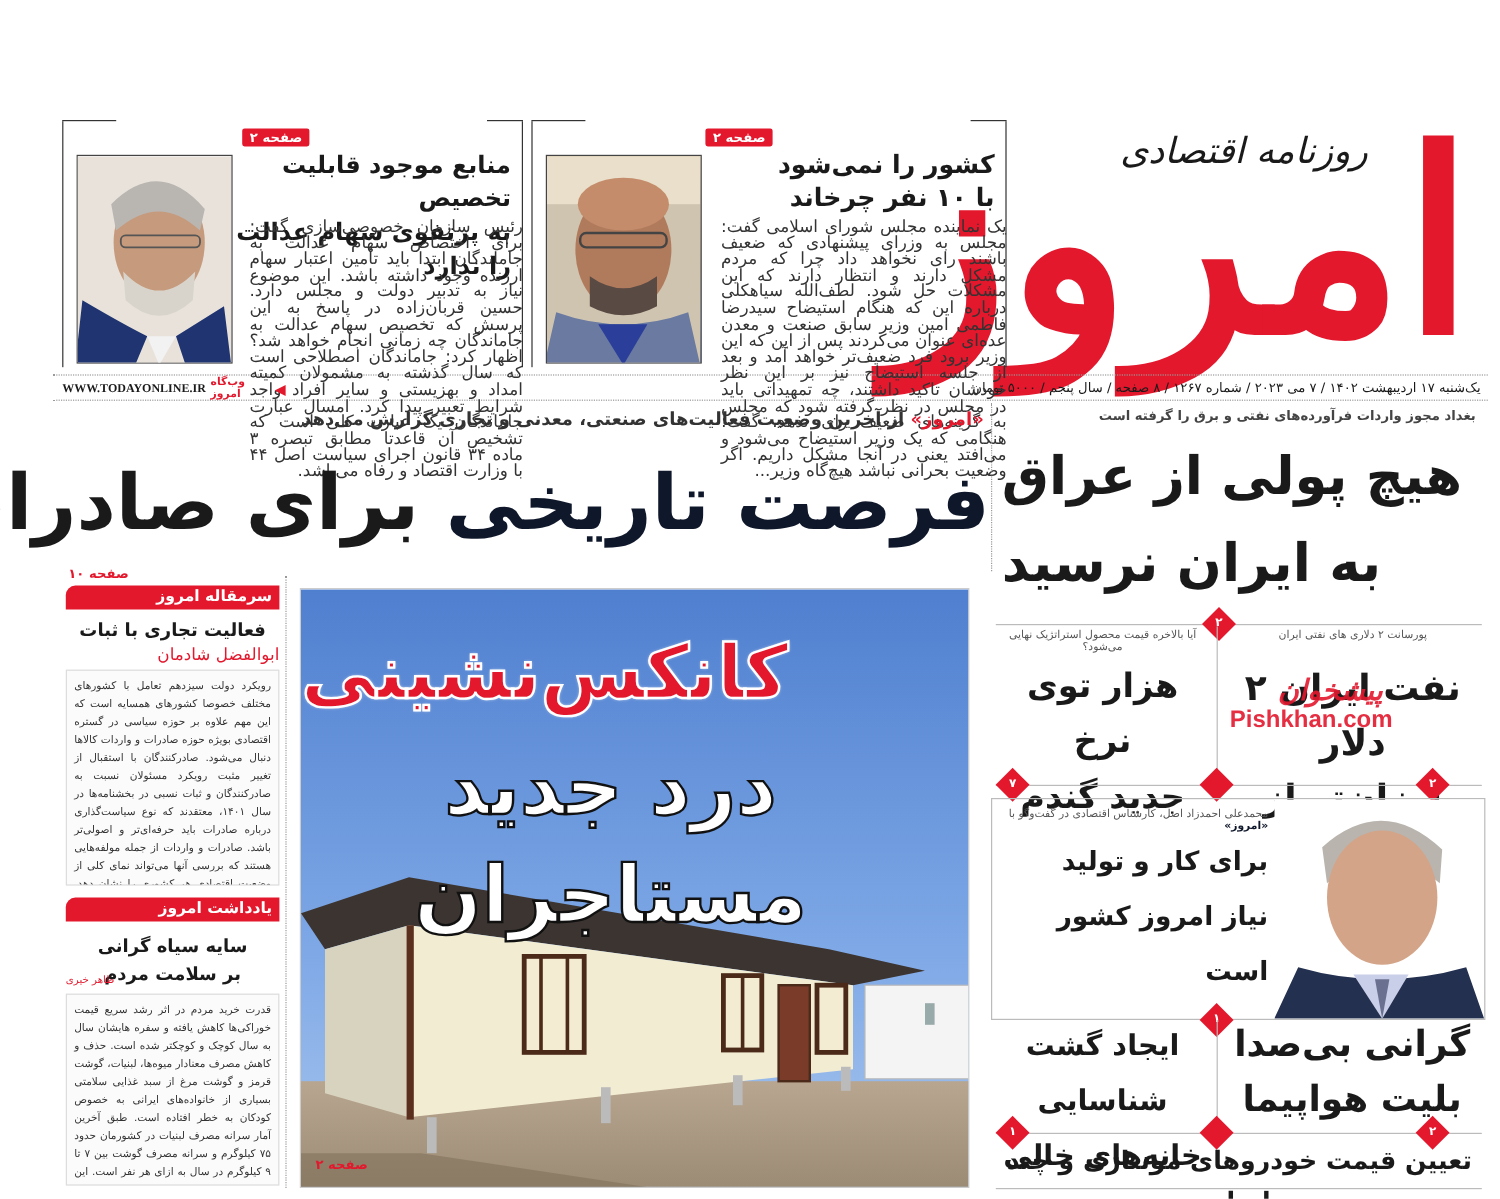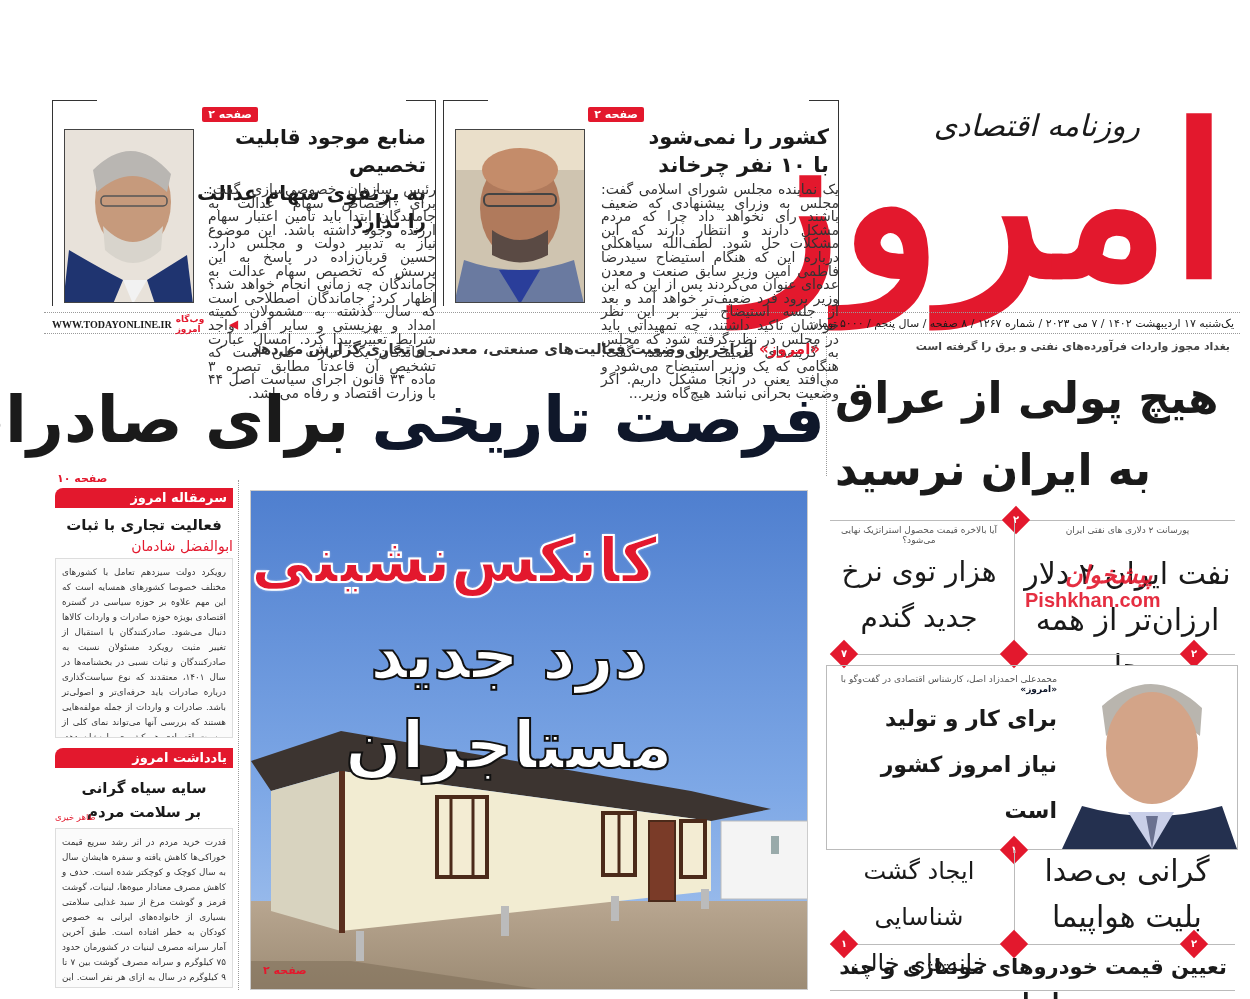--- a/index.html
+++ b/index.html
@@ -32,21 +32,21 @@
   .kicker b { color: #e3182d; }
   .main-head { right: 425px; top: 372px; font-size: 64px; font-weight: bold; line-height: 96px; white-space: nowrap; letter-spacing: -2px; }
 
   
   .rk { right: 20px; top: 340px; font-size: 11px; color: #444; font-weight: bold; }
   .rhead { right: 20px; top: 362px; width: 395px; text-align: left; font-size: 44px; line-height: 72px; font-weight: bold; }
   .hline { height: 1px; background: #bbb; }
   .diamond { width: 20px; height: 20px; transform: rotate(45deg); background: #e3182d; }
   .diamond span { display: block; transform: rotate(-45deg); color: #fff; font-size: 10px; text-align: center; line-height: 20px; font-weight: bold; }
   .small-box-k { font-size: 9px; color: #555; text-align: center; }
-  .small-box-h { font-size: 30px; font-weight: normal; line-height: 46px; text-align: center; }
+  .small-box-h { font-size: 30px; font-weight: bold; line-height: 46px; text-align: center; }
 
   .watermark { left: 1025px; top: 560px; font-size: 20px; color: #e3182d; font-family: "Liberation Sans", sans-serif; font-weight: bold; direction: ltr; opacity: 0.9; }
 
   
   .interview { right: 12px; top: 665px; width: 412px; height: 185px; border: 1px solid #bbb; }
 
   
   .lcol { left: 55px; width: 178px; }
   .lbar { height: 20px; border-radius: 8px 0 0 0; font-size: 13px; font-weight: bold; color: #fff; text-align: right; padding-right: 6px; line-height: 20px; }
   .lbody { border: 1px solid #ddd; background: #fbfbfb; padding: 6px 6px; font-size: 8.8px; line-height: 15px; text-align: justify; color: #333; }

